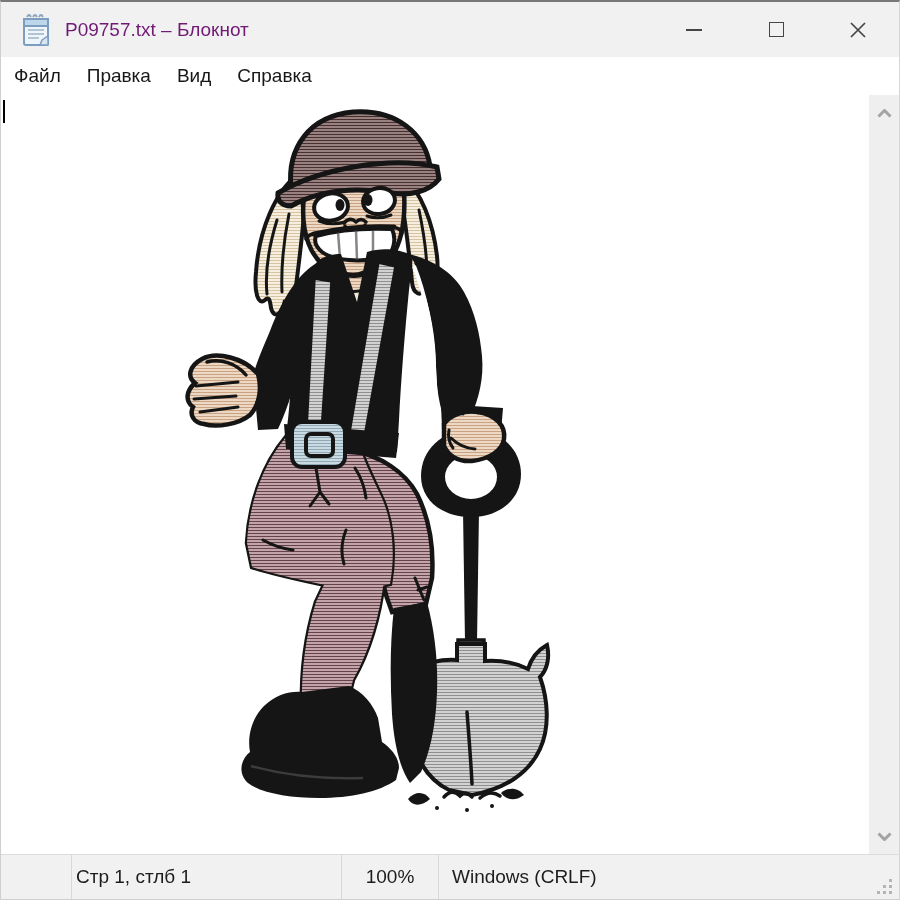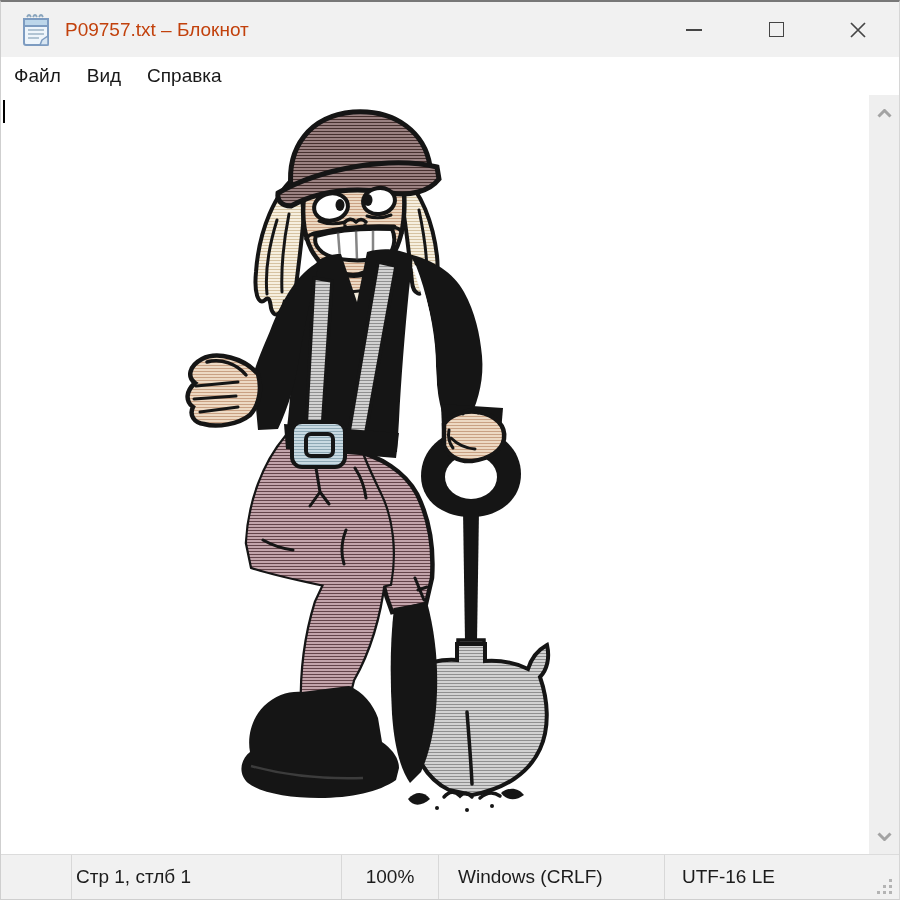--- a/index.html
+++ b/index.html
@@ -5,21 +5,21 @@
   * { margin:0; padding:0; box-sizing:border-box; }
   html,body { width:900px; height:900px; overflow:hidden; background:#fff;
               font-family:"Liberation Sans", sans-serif; color:var(--text,#1c1c1c); }
   .window { width:900px; height:900px; border-top:2px solid #787878;
             border-left:1px solid #cfcfcf; border-right:1px solid #d6d6d6;
             border-bottom:1px solid #cfcfcf; display:flex; flex-direction:column; background:#fff; }
 
   
   .titlebar { height:55px; background:var(--titlebar-bg); display:flex; align-items:center; flex:none; }
   .app-icon { width:30px; height:32px; margin-left:21px; flex:none; }
-  .title-text { font-size:19px; margin-left:13px; color:#c2410c; white-space:nowrap; }
+  .title-text { font-size:19px; margin-left:13px; color:#701a75; white-space:nowrap; }
   .caption-spacer { flex:1; }
   .caption-btn { width:82px; height:55px; display:flex; align-items:center; justify-content:center;
                  background:transparent; border:none; cursor:default; flex:none; }
   .glyph-min { width:16px; height:2px; background:#454545; }
   .glyph-max { width:15px; height:15px; border:1.6px solid #454545; background:transparent; }
 
   
   .menubar { height:38px; background:var(--menubar-bg); display:flex; align-items:center;
              font-size:19px; padding-left:0; flex:none; }
   .menu-item { padding:4px 13px; height:100%; display:flex; align-items:center; color:#181818; }
@@ -33,21 +33,21 @@
   .scroll-btn { position:absolute; left:0; width:30px; height:36px; display:flex; align-items:center; justify-content:center; }
   .scroll-btn.up { top:0; } .scroll-btn.down { bottom:0; }
 
   
   .statusbar { height:45px; background:var(--statusbar-bg); border-top:1px solid #dcdcdc;
                display:flex; align-items:stretch; font-size:19px; flex:none; position:relative; }
   .seg { display:flex; align-items:center; border-left:1px solid #d8d8d8; }
   .seg.first { border-left:none; width:70px; }
   .seg.pos { width:270px; padding-left:4px; }
   .seg.zoom { width:97px; justify-content:center; }
-  .seg.eol { width:226px; padding-left:19px; }
+  .seg.eol { width:226px; padding-left:13px; }
   .seg.enc { flex:1; padding-left:17px; }
   .resize-grip { position:absolute; right:6px; bottom:4px; }
 
   
   .f-hat-b{fill:var(--hat-base)} .f-hat-l{fill:var(--hat-line)}
   .f-skin-b{fill:var(--skin-base)} .f-skin-l{fill:var(--skin-line)}
   .f-hair-b{fill:var(--hair-base)} .f-hair-l{fill:var(--hair-line)}
   .f-pants-b{fill:var(--pants-base)} .f-pants-l{fill:var(--pants-line)}
   .f-gray-b{fill:var(--gray-base)} .f-gray-l{fill:var(--gray-line)}
   .f-buck-b{fill:var(--buckle-base)} .f-buck-l{fill:var(--buckle-line)}
@@ -87,20 +87,21 @@
     </button>
     <button class="caption-btn">
       <svg width="18" height="18" viewBox="0 0 18 18">
         <path d="M2 2 L16 16 M16 2 L2 16" stroke="#454545" stroke-width="1.7"></path>
       </svg>
     </button>
   </div>
 
   <div class="menubar">
     <div class="menu-item">Файл</div>
+    <div class="menu-item">Правка</div>
     <div class="menu-item">Вид</div>
     <div class="menu-item">Справка</div>
   </div>
 
   <div class="content">
     <div class="caret"></div>
 
     <svg class="figure-svg rnd" viewBox="0 95 869 761" preserveAspectRatio="xMinYMin meet">
       <defs>
         <pattern id="p-hat" width="4" height="3" patternUnits="userSpaceOnUse">
@@ -243,21 +244,20 @@
         </svg>
       </div>
     </div>
   </div>
 
   <div class="statusbar">
     <div class="seg first"></div>
     <div class="seg pos">Стр 1, стлб 1</div>
     <div class="seg zoom">100%</div>
     <div class="seg eol">Windows (CRLF)</div>
-    <div class="seg enc">UTF-16 LE</div>
     <svg class="resize-grip" width="17" height="17" viewBox="0 0 17 17">
       <g fill="#b4b4b4">
         <rect x="13" y="1" width="3" height="3"></rect>
         <rect x="7" y="7" width="3" height="3"></rect>
           <rect x="13" y="7" width="3" height="3"></rect>
         <rect x="1" y="13" width="3" height="3"></rect>
           <rect x="7" y="13" width="3" height="3"></rect>
           <rect x="13" y="13" width="3" height="3"></rect>
       </g>
     </svg>

